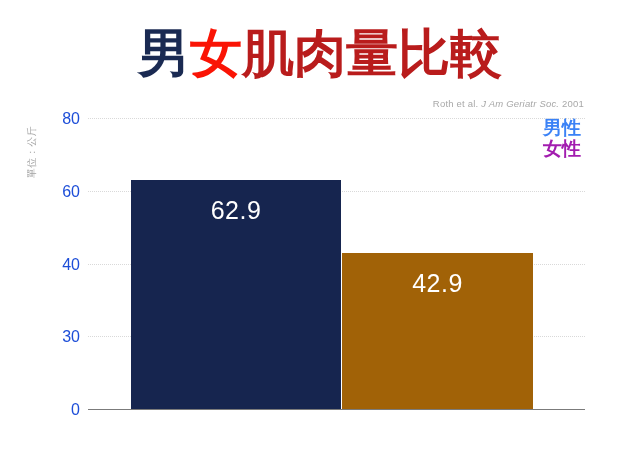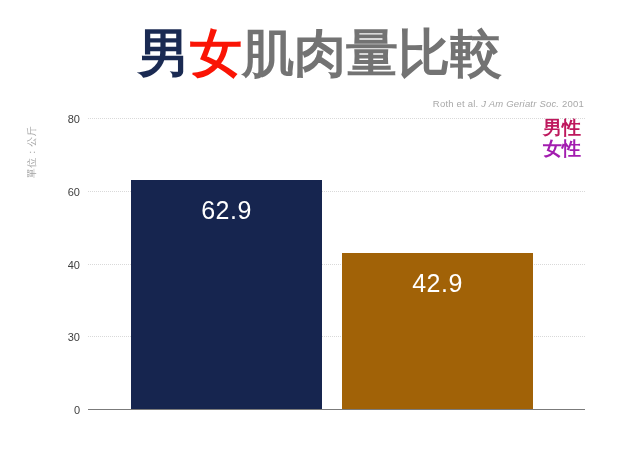--- a/index.html
+++ b/index.html
@@ -26,21 +26,21 @@
     width: 640px;
     text-align: center;
     font-size: 52px;
     font-weight: bold;
     line-height: 62px;
     letter-spacing: 0px;
     white-space: nowrap;
   }
   .title .t-male  { color: #1a2a52; }
   .title .t-female{ color: #fa1405; }
-  .title .t-rest  { color: #737373; }
+  .title .t-rest  { color: #b91c1c; }
 
   
   .citation {
     position: absolute;
     right: 56px;
     top: 98px;
     font-size: 9.5px;
     color: #a8a8a8;
     white-space: nowrap;
     letter-spacing: .2px;
@@ -53,21 +53,21 @@
     right: 59px;
     top: 117px;
     text-align: right;
     line-height: 21px;
   }
   .legend-item {
     font-size: 19px;
     font-weight: bold;
     white-space: nowrap;
   }
-  .legend-male   { color: #be185d; }
+  .legend-male   { color: #3b82f6; }
   .legend-female { color: #a21caf; }
 
   
   .y-unit {
     position: absolute;
     left: 21px;
     top: 107px;
     width: 90px;
     font-size: 10px;
     color: #a3a3a3;
@@ -104,33 +104,34 @@
     top: 291px;
     width: 497px;
     height: 0;
     border-top: 1px solid #7b7b7b;
   }
   .tick-label {
     position: absolute;
     right: 100%;
     margin-right: 8px;
     transform: translateY(-50%);
-    font-size: 11px;
-    color: #404040;
+    font-size: 16px;
+    color: #1d4ed8;
     white-space: nowrap;
   }
 
   .bar {
     position: absolute;
     bottom: 0;
   }
   .bar-male {
     background: #16254f;
     left: 43px;
     width: 191px;
+    padding-left: 19px;
   }
   .bar-female {
     background: #a16207;
     left: 254px;
     width: 191px;
   }
   .bar-value {
     position: absolute;
     top: 16px;
     left: 0;

